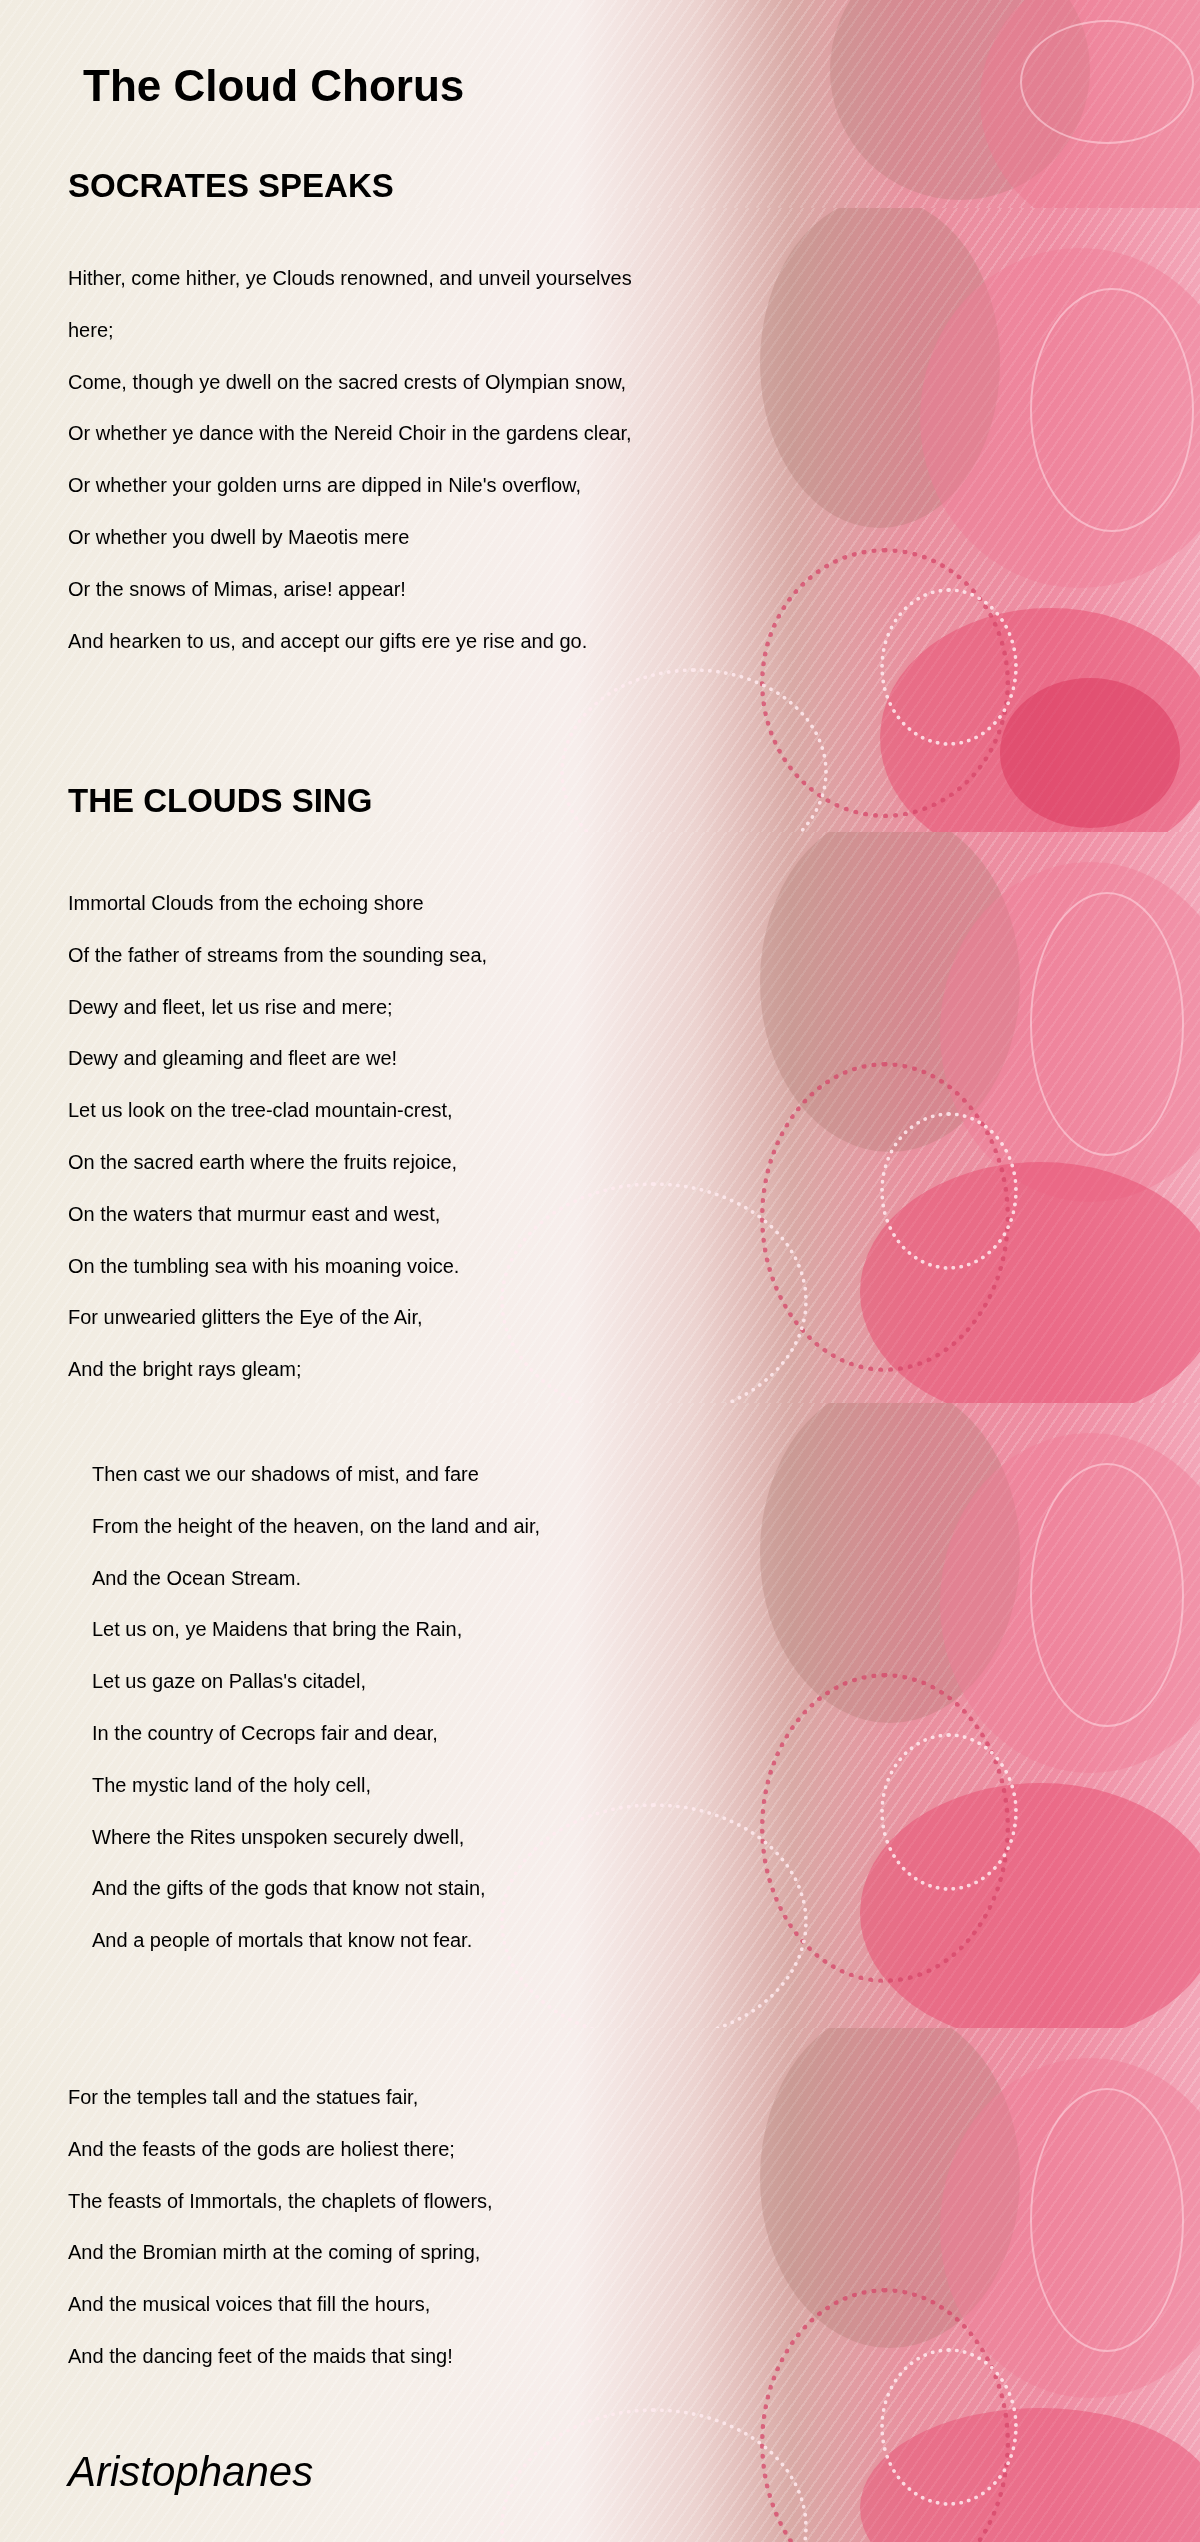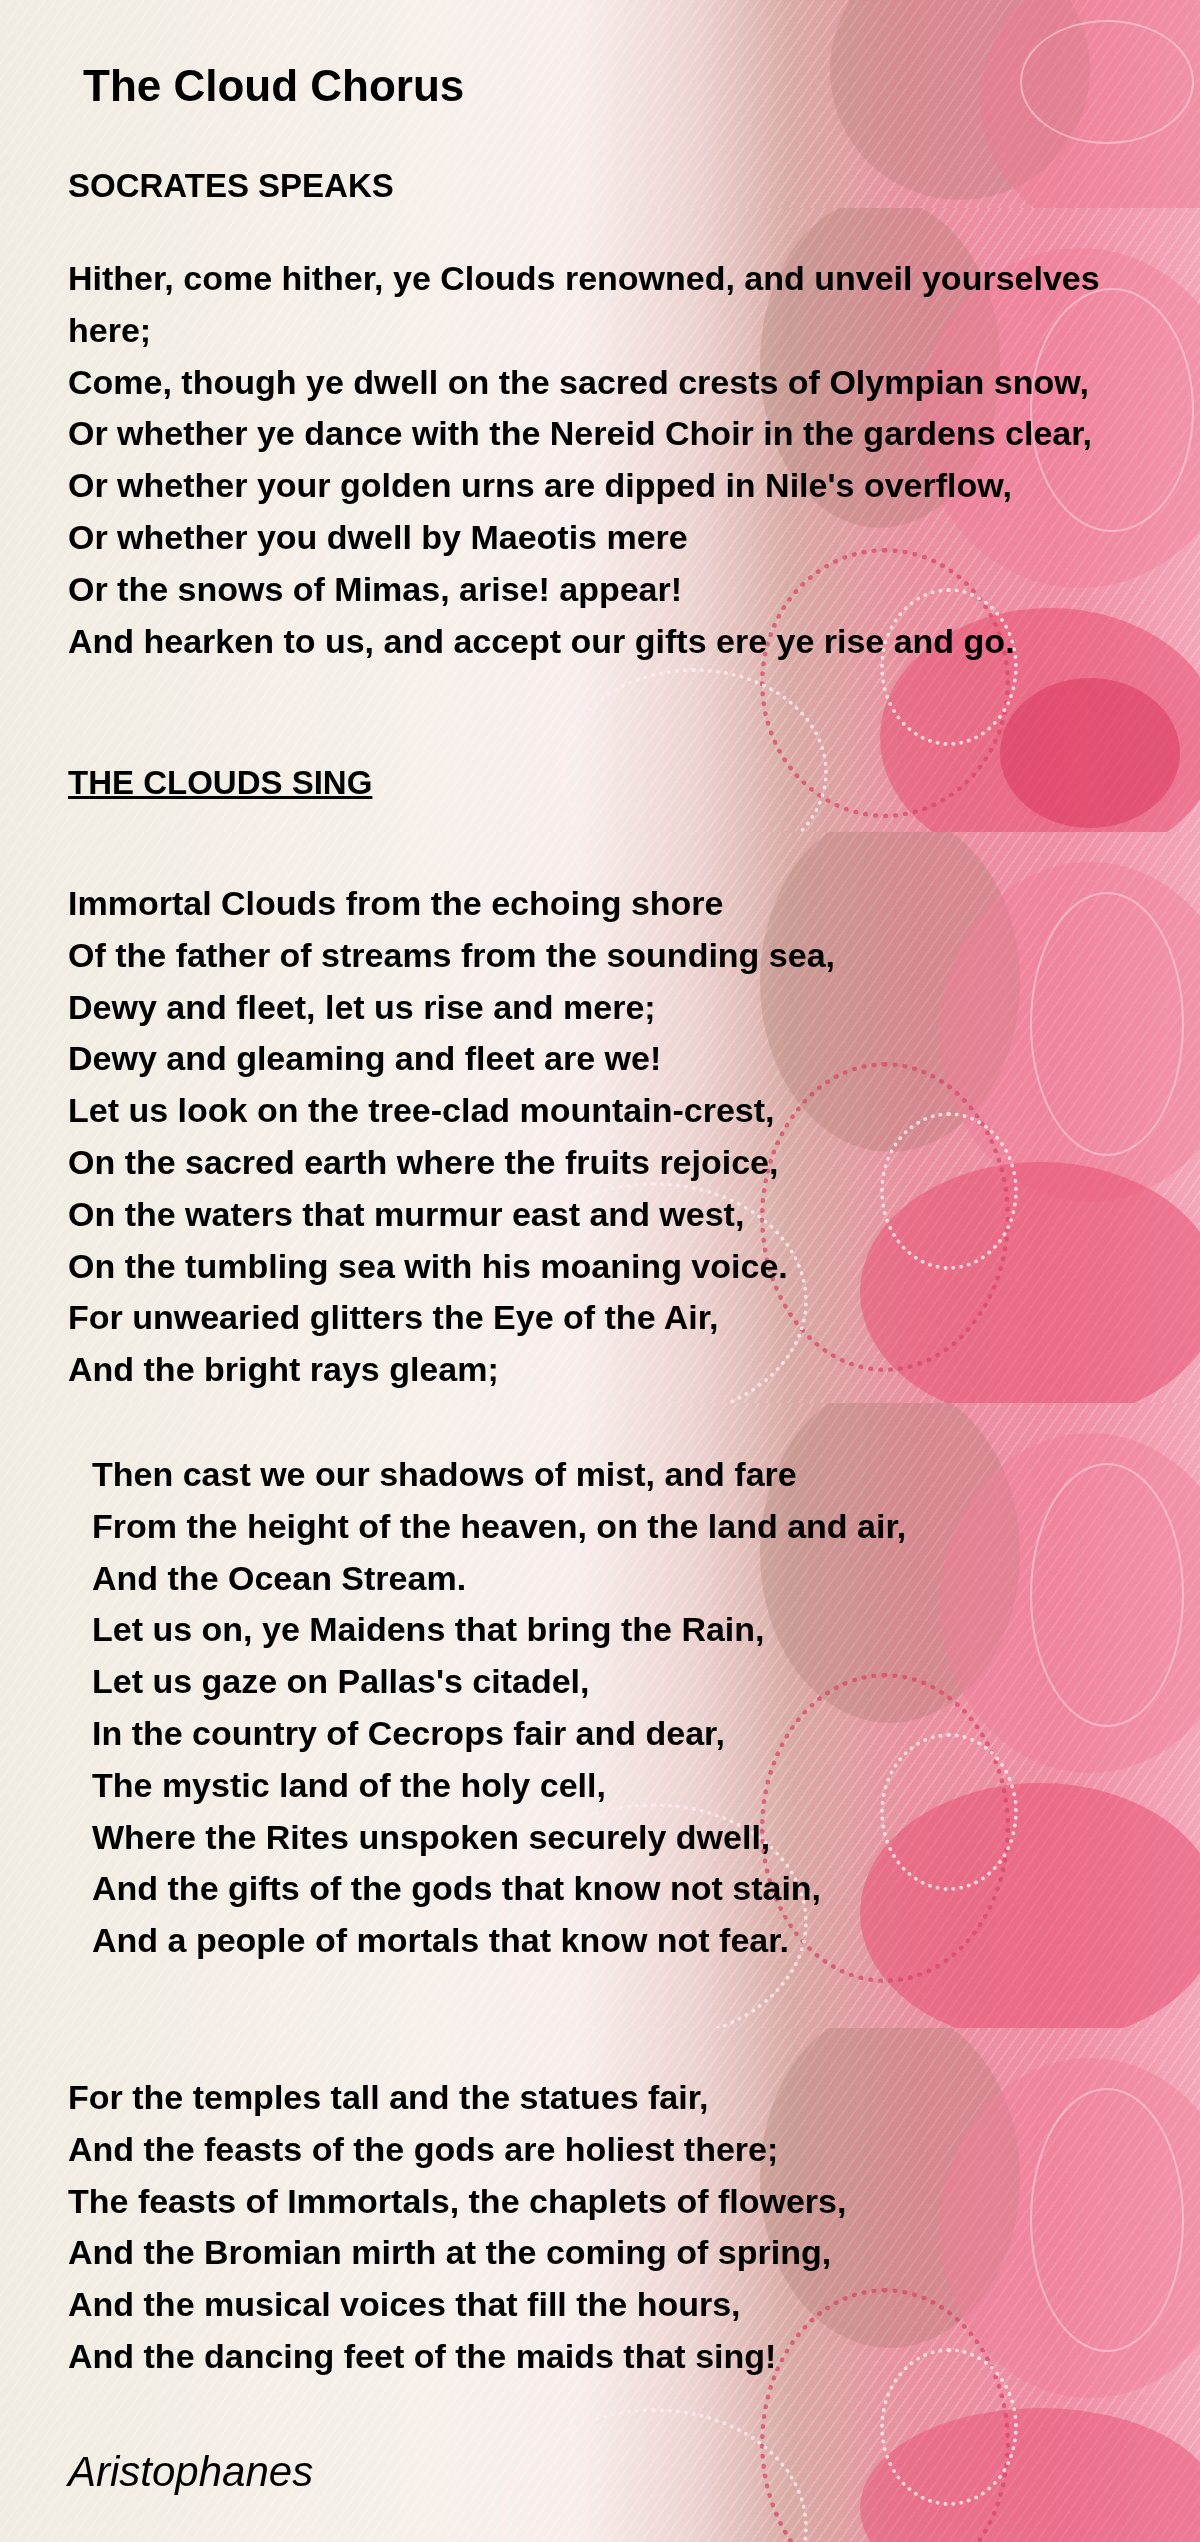--- a/index.html
+++ b/index.html
@@ -32,21 +32,21 @@
     white-space: nowrap;
   }
   .section-head {
     position: absolute; left: 68px; font-weight: bold; font-size: 33px; line-height: 40px;
     white-space: nowrap;
   }
   .stanza {
     position: absolute; left: 68px; margin: 0; padding: 0; list-style: none;
   }
   .stanza li {
-    font-weight: bold; font-size: 34px; line-height: 51.8px; white-space: nowrap;
+    font-weight: normal; font-size: 20px; line-height: 51.8px; white-space: nowrap;
   }
   .author {
     position: absolute; left: 68px; font-style: italic; font-size: 42px; line-height: 52px;
     white-space: nowrap;
   }
 </style>
 </head>
 <body>
 
 <div class="band" style="top:0;height:208px;">
@@ -109,21 +109,21 @@
   <li>Hither, come hither, ye Clouds renowned, and unveil yourselves</li>
   <li>here;</li>
   <li>Come, though ye dwell on the sacred crests of Olympian snow,</li>
   <li>Or whether ye dance with the Nereid Choir in the gardens clear,</li>
   <li>Or whether your golden urns are dipped in Nile's overflow,</li>
   <li>Or whether you dwell by Maeotis mere</li>
   <li>Or the snows of Mimas, arise! appear!</li>
   <li>And hearken to us, and accept our gifts ere ye rise and go.</li>
 </ul>
 
-<div class="section-head" style="top:763px;text-decoration:underline;">THE CLOUDS SING</div>
+<div class="section-head" style="top:781px;">THE CLOUDS SING</div>
 
 <ul class="stanza" style="top:878px;">
   <li>Immortal Clouds from the echoing shore</li>
   <li>Of the father of streams from the sounding sea,</li>
   <li>Dewy and fleet, let us rise and mere;</li>
   <li>Dewy and gleaming and fleet are we!</li>
   <li>Let us look on the tree-clad mountain-crest,</li>
   <li>On the sacred earth where the fruits rejoice,</li>
   <li>On the waters that murmur east and west,</li>
   <li>On the tumbling sea with his moaning voice.</li>

